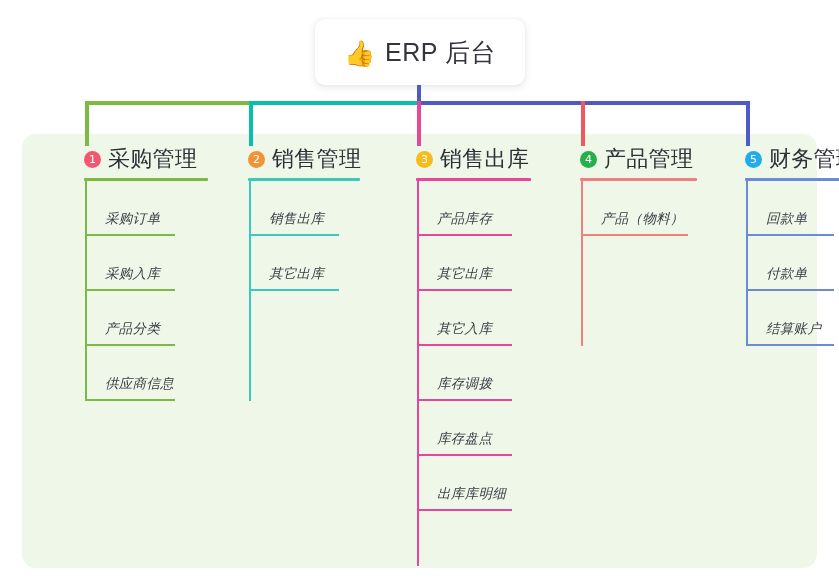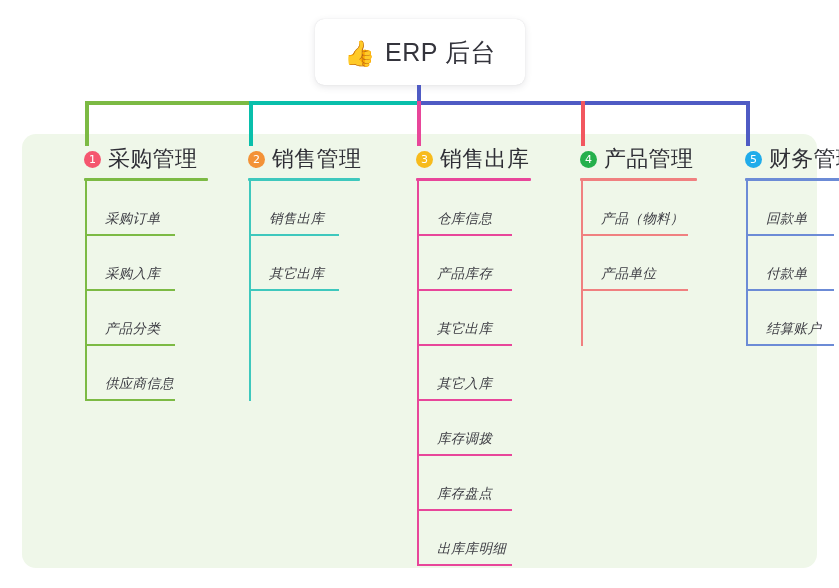--- a/index.html
+++ b/index.html
@@ -231,24 +231,20 @@
       </div>
       <div class="branch" style="left: 400px;">
         <div class="branch-head">
           <span class="badge" style="background: rgb(247, 187, 28);">3</span>
           <span class="branch-label">销售出库</span>
         </div>
         <div class="branch-underline" style="background: rgb(232, 70, 154); width: 115px; margin-left: 16px;"></div>
         <div class="leaves">
           <div class="spine" style="background: rgb(232, 70, 154); height: 385px;"></div>
           <div class="leaf">
-            <span class="leaf-text">仓库信息</span>
-            <span class="leaf-underline" style="background: rgb(232, 70, 154); width: 95px;"></span>
-          </div>
-          <div class="leaf">
             <span class="leaf-text">产品库存</span>
             <span class="leaf-underline" style="background: rgb(232, 70, 154); width: 95px;"></span>
           </div>
           <div class="leaf">
             <span class="leaf-text">其它出库</span>
             <span class="leaf-underline" style="background: rgb(232, 70, 154); width: 95px;"></span>
           </div>
           <div class="leaf">
             <span class="leaf-text">其它入库</span>
             <span class="leaf-underline" style="background: rgb(232, 70, 154); width: 95px;"></span>
@@ -272,24 +268,20 @@
           <span class="badge" style="background: rgb(37, 176, 76);">4</span>
           <span class="branch-label">产品管理</span>
         </div>
         <div class="branch-underline" style="background: rgb(240, 128, 128); width: 117px; margin-left: 16px;"></div>
         <div class="leaves">
           <div class="spine" style="background: rgb(240, 128, 128); height: 165px;"></div>
           <div class="leaf">
             <span class="leaf-text">产品（物料）</span>
             <span class="leaf-underline" style="background: rgb(240, 128, 128); width: 107px;"></span>
           </div>
-          <div class="leaf">
-            <span class="leaf-text">产品单位</span>
-            <span class="leaf-underline" style="background: rgb(240, 128, 128); width: 107px;"></span>
-          </div>
         </div>
       </div>
       <div class="branch" style="left: 729px;">
         <div class="branch-head">
           <span class="badge" style="background: rgb(32, 172, 234);">5</span>
           <span class="branch-label">财务管理</span>
         </div>
         <div class="branch-underline" style="background: rgb(108, 139, 214); width: 116px; margin-left: 16px;"></div>
         <div class="leaves">
           <div class="spine" style="background: rgb(108, 139, 214); height: 165px;"></div>

